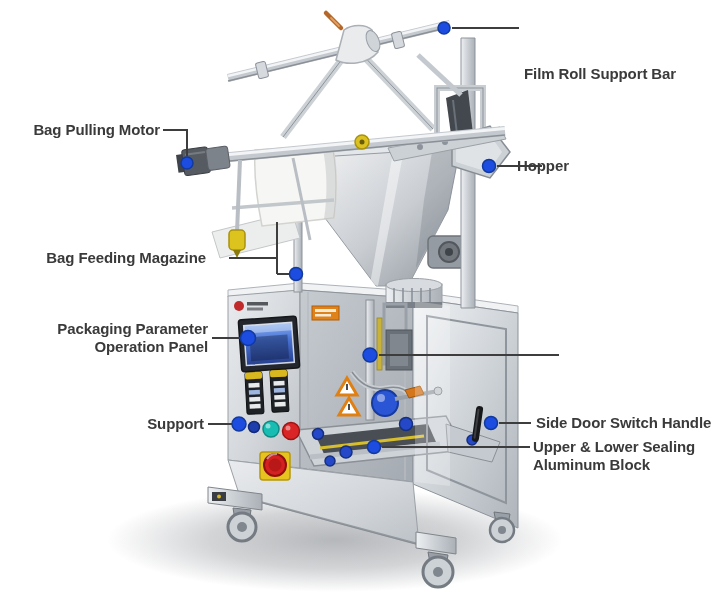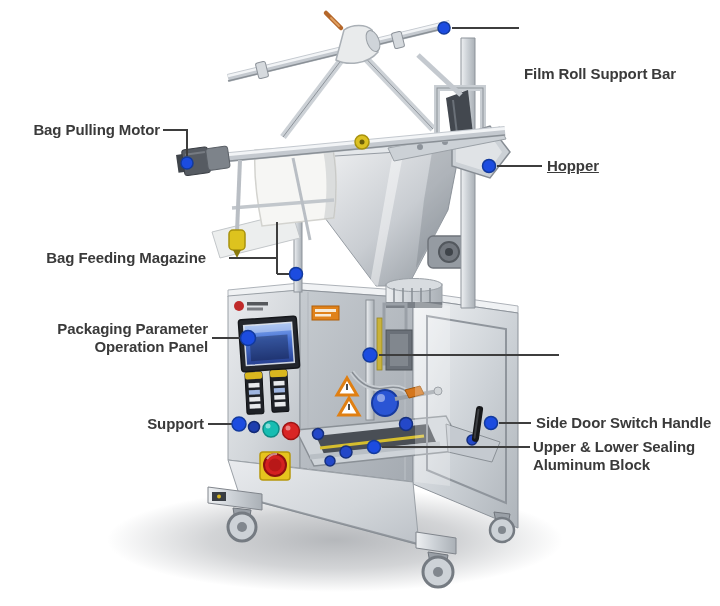--- a/index.html
+++ b/index.html
@@ -308,21 +308,21 @@
       <circle cx="370" cy="355" r="7"></circle>
       <circle cx="491" cy="423" r="6.5"></circle>
       <circle cx="374" cy="447" r="6.5"></circle>
     </g>
   </svg>
 
   <div class="callout-label" style="left:524px;top:19px;margin-top:46px;">Film Roll Support Bar</div>
 
   <div class="callout-label align-right" style="right:560px;top:121px;">Bag Pulling Motor</div>
 
-  <div class="callout-label" style="left:547px;top:157px;text-decoration:underline;">Hopper</div>
+  <div class="callout-label" style="left:517px;top:157px;">Hopper</div>
 
   <div class="callout-label align-right" style="right:514px;top:249px;">Bag Feeding Magazine</div>
 
   <div class="callout-label align-right" style="right:512px;top:320px;">Packaging Parameter
 Operation Panel</div>
 
 
   <div class="callout-label align-right" style="right:516px;top:415px;">Support</div>
 
   <div class="callout-label" style="left:533px;top:438px;">Upper &amp; Lower Sealing

